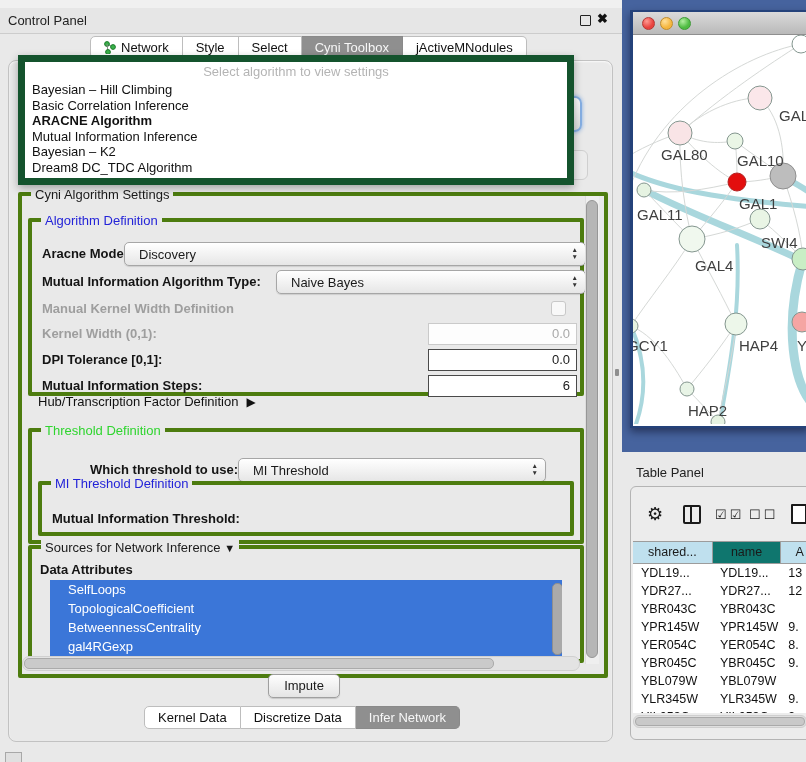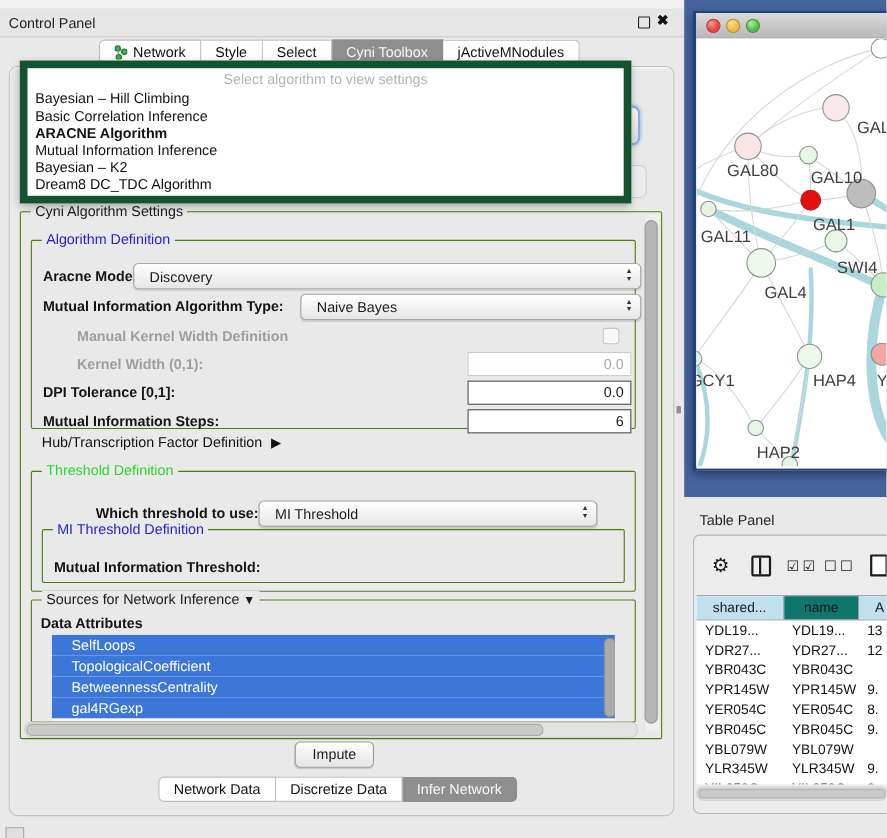--- a/index.html
+++ b/index.html
@@ -36,26 +36,26 @@
   .algo-item.bold{font-weight:bold;}
 
   
   #focus-fragment{left:562px;top:96px;width:16px;height:32px;border-radius:7px;z-index:40;
                   border:2px solid #85aee3;box-shadow:0 0 4px #85aee3;background:linear-gradient(#fbfbfb,#dcdcdc);}
   
   #bg-combo{left:46px;top:150px;width:526px;height:28px;border:1px solid #cfcfcf;border-radius:6px;
             background:#ececec;z-index:30;color:#b9b9b9;line-height:26px;padding-left:14px;}
 
   
-  .gbox{position:absolute;border:1px solid #4d7c0f;border-radius:2px;}
+  .gbox{position:absolute;border:4px solid #4d7c0f;border-radius:2px;}
   .legend{position:absolute;top:-9px;left:9px;background:#e9e9e9;padding:0 4px;font-size:13px;white-space:nowrap;}
   .legend.blue{color:var(--title-blue);}
   .legend.green{color:var(--title-green);}
   .flabel{position:absolute;font-weight:bold;font-size:13px;color:#141414;white-space:nowrap;}
-  .flabel.dis{color:#9e9e9e;margin-left:31px;}
+  .flabel.dis{color:#9e9e9e;}
 
   #settings-box{left:18px;top:192px;width:582px;height:478px;}
   #alg-box{left:28px;top:218px;width:548px;height:170px;}
   #thr-box{left:28px;top:428px;width:548px;height:108px;}
   #mithr-box{left:38px;top:481px;width:528px;height:47px;}
   #src-box{left:28px;top:545px;width:548px;height:110px;}
 
   .combo{position:absolute;height:22px;border:1px solid #a6a6a6;border-radius:5px;
          background:linear-gradient(#ffffff,#e6e6e6);display:flex;align-items:center;
          padding-left:14px;font-size:13px;box-shadow:0 1px 1px rgba(0,0,0,.12);}
@@ -264,21 +264,21 @@
 
 <div class="abs" id="set-vscroll"></div>
 <div class="abs" id="set-vthumb"></div>
 <div class="abs" id="set-hscroll"></div>
 <div class="abs" id="set-hthumb"></div>
 
 <div class="abs" id="apply-btn">Impute</div>
 
 <div class="abs segbar" id="bottom-tab-bar">
     <div class="seg-tab">
-      <span>Network Data</span>
+      <span>Kernel Data</span>
     </div>
     <div class="seg-tab">
       <span>Discretize Data</span>
     </div>
     <div class="seg-tab sel">
       <span>Infer Network</span>
     </div>
   </div>
 
 <div class="abs" id="corner-icon"></div>

